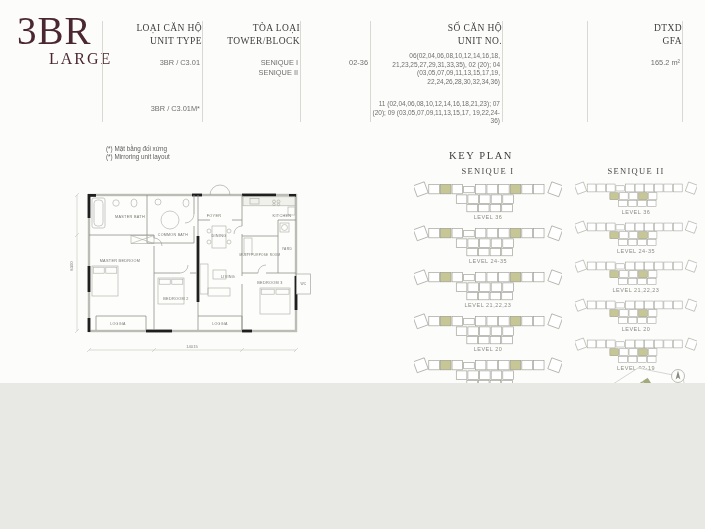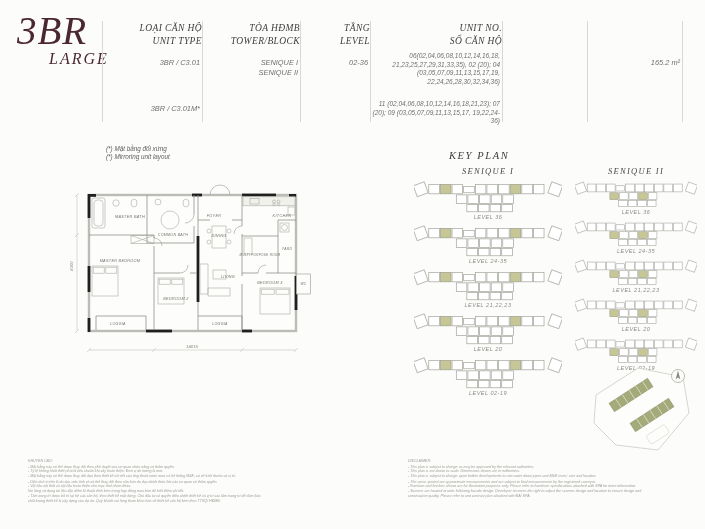--- a/index.html
+++ b/index.html
@@ -1,17 +1,17 @@
 <!DOCTYPE html>
 <html><head>
 <meta charset="utf-8">
 <style>
   html,body{margin:0;padding:0;background:#e8e8e4;}
-  .page{position:relative;width:705px;height:529px;background:#fcfcfa;overflow:hidden;
-        font-family:"Liberation Sans",sans-serif;color:#555;font-style:italic;}
+  .page{position:relative;width:705px;height:383px;background:#fcfcfa;overflow:hidden;
+        font-family:"Liberation Sans",sans-serif;color:#555;}
   
   .title{position:absolute;left:17px;top:12px;width:90px;color:#4b2831;}
   .title-main{font-family:"Liberation Serif",serif;font-size:39px;line-height:38px;letter-spacing:1px;}
   .title-sub{font-family:"Liberation Serif",serif;font-size:16px;letter-spacing:2px;line-height:18px;margin-left:32px;}
   
   .divider{position:absolute;top:21px;height:101px;width:1px;background:#d9d9d3;}
   .col{position:absolute;top:22px;height:126px;text-align:right;}
   .hdr{font-family:"Liberation Serif",serif;font-size:9.5px;line-height:13px;color:#3e3e3c;letter-spacing:0.4px;}
   .v1,.v2{position:absolute;left:2px;right:2px;font-size:7.4px;color:#6f6f6d;line-height:10px;}
   .v1{top:36px;} .v2{top:82px;}
@@ -61,48 +61,48 @@
     <div class="hdr">
       <div>LOẠI CĂN HỘ</div>
       <div>UNIT TYPE</div>
     </div>
     <div class="v1">3BR / C3.01</div>
     <div class="v2">3BR / C3.01M*</div>
   </div>
 
   <div class="col" style="left:202px;width:98px">
     <div class="hdr">
-      <div>TÒA HĐMB</div>
+      <div>TÒA LOẠI</div>
       <div>TOWER/BLOCK</div>
     </div>
     <div class="v1">
       <div>SENIQUE I</div>
       <div>SENIQUE II</div>
     </div>
   </div>
 
   <div class="col" style="left:300px;width:70px">
-    <div class="hdr">
-      <div>TẦNG</div>
-      <div>LEVEL</div>
-    </div>
     <div class="v1">02-36</div>
   </div>
 
   <div class="col col-units" style="left:370px;width:132px">
     <div class="hdr">
+      <div>SỐ CĂN HỘ</div>
       <div>UNIT NO.</div>
-      <div>SỐ CĂN HỘ</div>
     </div>
     <div class="v1">06(02,04,06,08,10,12,14,16,18, 21,23,25,27,29,31,33,35), 02 (20); 04 (03,05,07,09,11,13,15,17,19, 22,24,26,28,30,32,34,36)</div>
     <div class="v2">11 (02,04,06,08,10,12,14,16,18,21,23); 07 (20); 09 (03,05,07,09,11,13,15,17, 19,22,24-36)</div>
   </div>
 
 
   <div class="col" style="left:587px;width:95px">
+    <div class="hdr">
+      <div>DTXD</div>
+      <div>GFA</div>
+    </div>
     <div class="v1">165.2 m²</div>
   </div>
 
   <div class="notes">
     <div>(*) Mặt bằng đối xứng</div>
     <div>(*) Mirroring unit layout</div>
   </div>
 
   <div class="plan-wrap">
     <svg viewBox="0 0 288 194" width="288" height="194">

